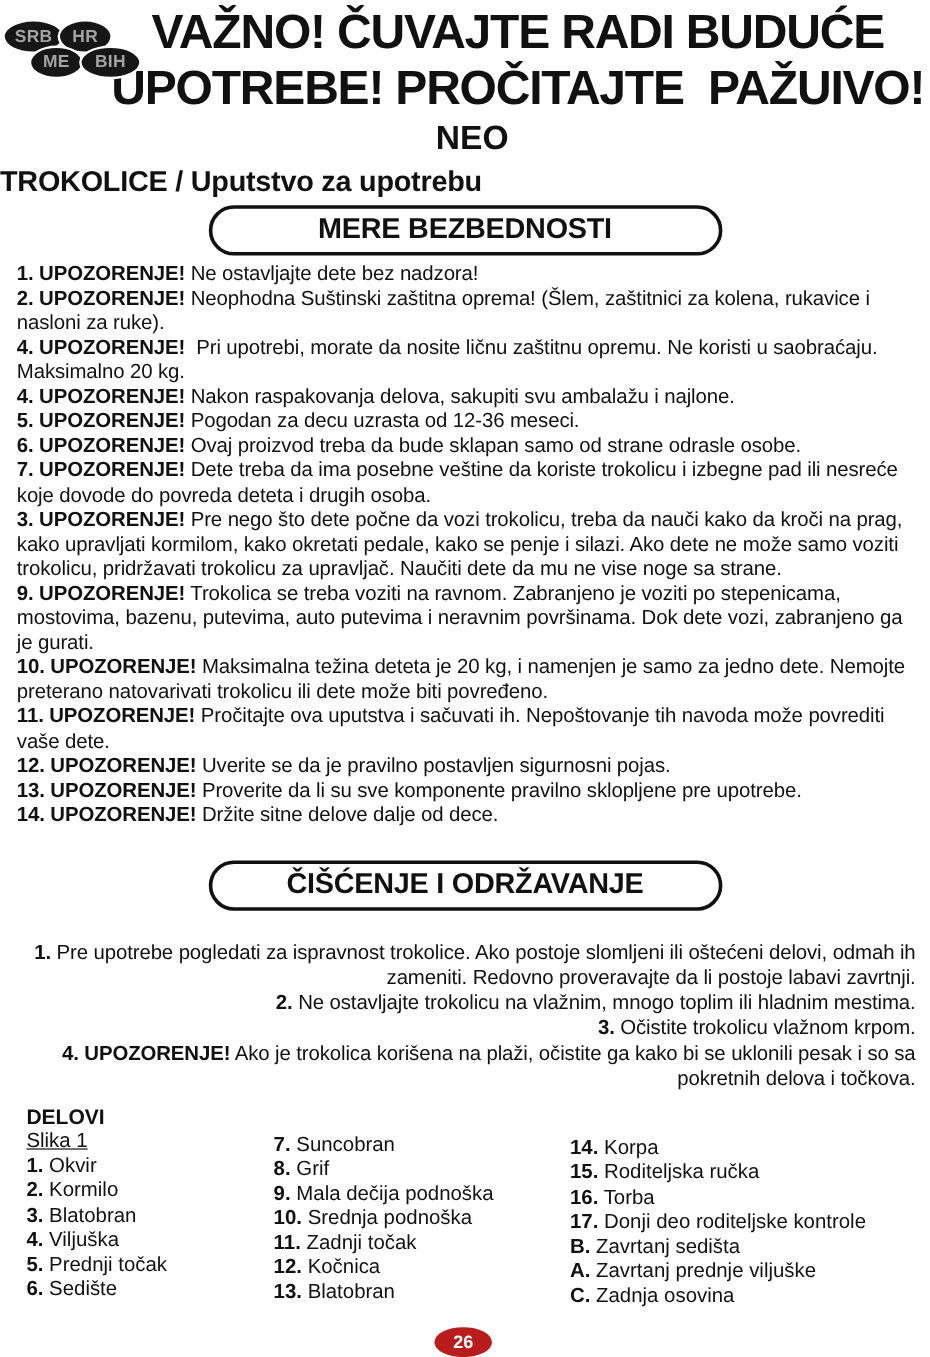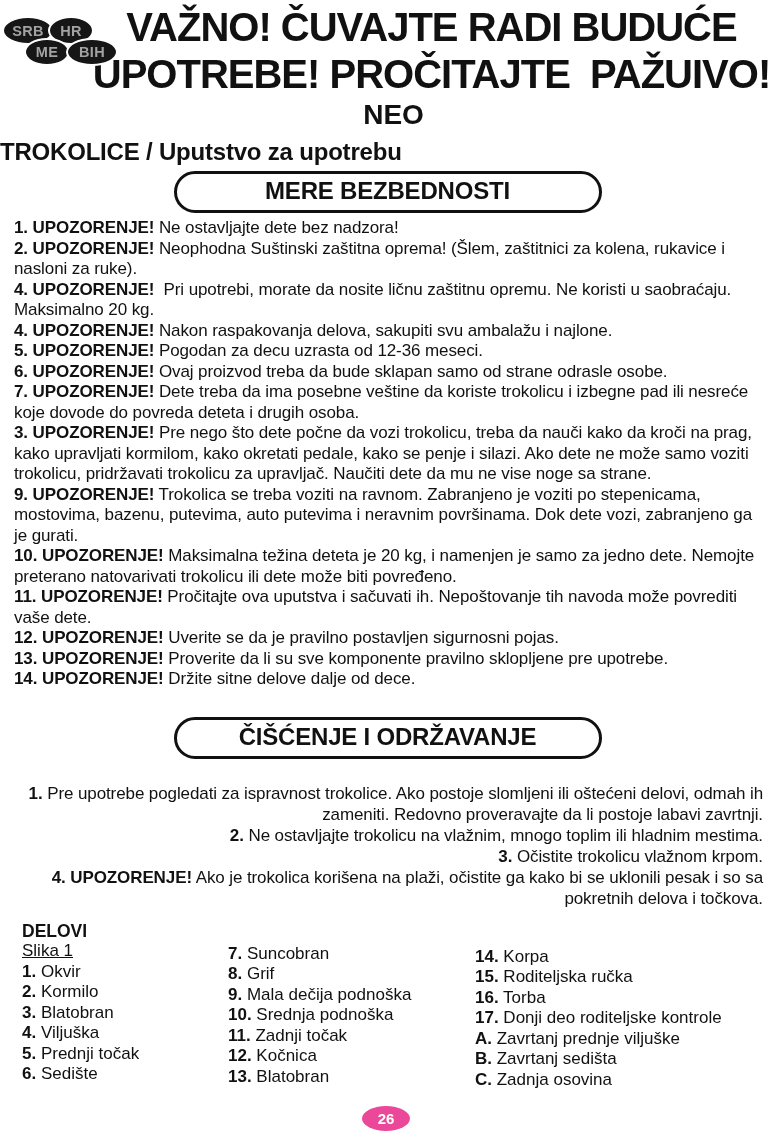--- a/index.html
+++ b/index.html
@@ -53,21 +53,21 @@
   .parts p{margin:0;}
   .parts .col1{width:206px;}
   .parts .col2{width:247px;padding-top:23px;}
   .parts .col3{width:300px;padding-top:26px;}
   .parts-heading{font-weight:bold;font-size:17.5px;}
   .figure-label{text-decoration:underline;}
 
   
   .page-badge{
     position:absolute;left:362px;top:1102px;width:48px;height:25px;
-    background:#ec4899;color:#fff;border-radius:50%;
+    background:#b91c1c;color:#fff;border-radius:50%;
     display:flex;align-items:center;justify-content:center;
     font-weight:bold;font-size:15px;
   }
 </style>
 </head>
 <body>
 
 <div class="sheet">
 
   <div class="badges">
@@ -135,21 +135,21 @@
         <p><b>10.</b> Srednja podnoška</p>
         <p><b>11.</b> Zadnji točak</p>
         <p><b>12.</b> Kočnica</p>
         <p><b>13.</b> Blatobran</p>
       </div>
     <div class="col3">
         <p><b>14.</b> Korpa</p>
         <p><b>15.</b> Roditeljska ručka</p>
         <p><b>16.</b> Torba</p>
         <p><b>17.</b> Donji deo roditeljske kontrole</p>
+        <p><b>B.</b> Zavrtanj sedišta</p>
         <p><b>A.</b> Zavrtanj prednje viljuške</p>
-        <p><b>B.</b> Zavrtanj sedišta</p>
         <p><b>C.</b> Zadnja osovina</p>
       </div>
   </div>
 
   <div class="page-badge">26</div>
 
 </div>
 
 </body></html>

